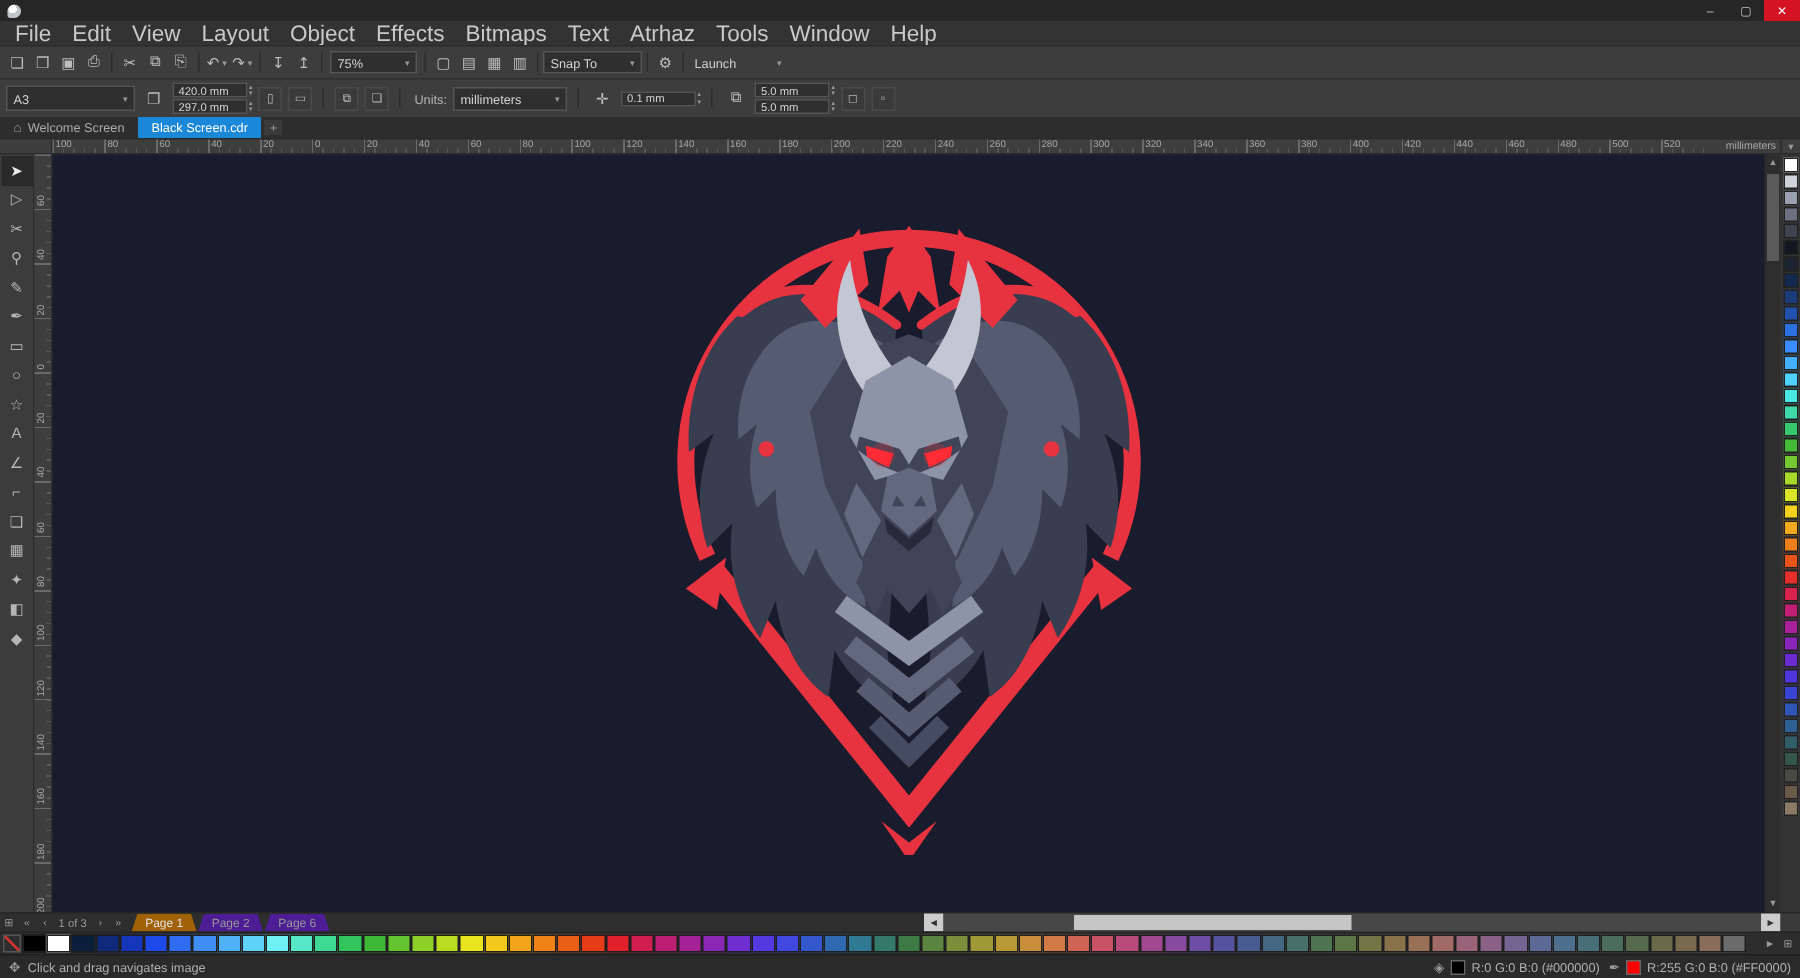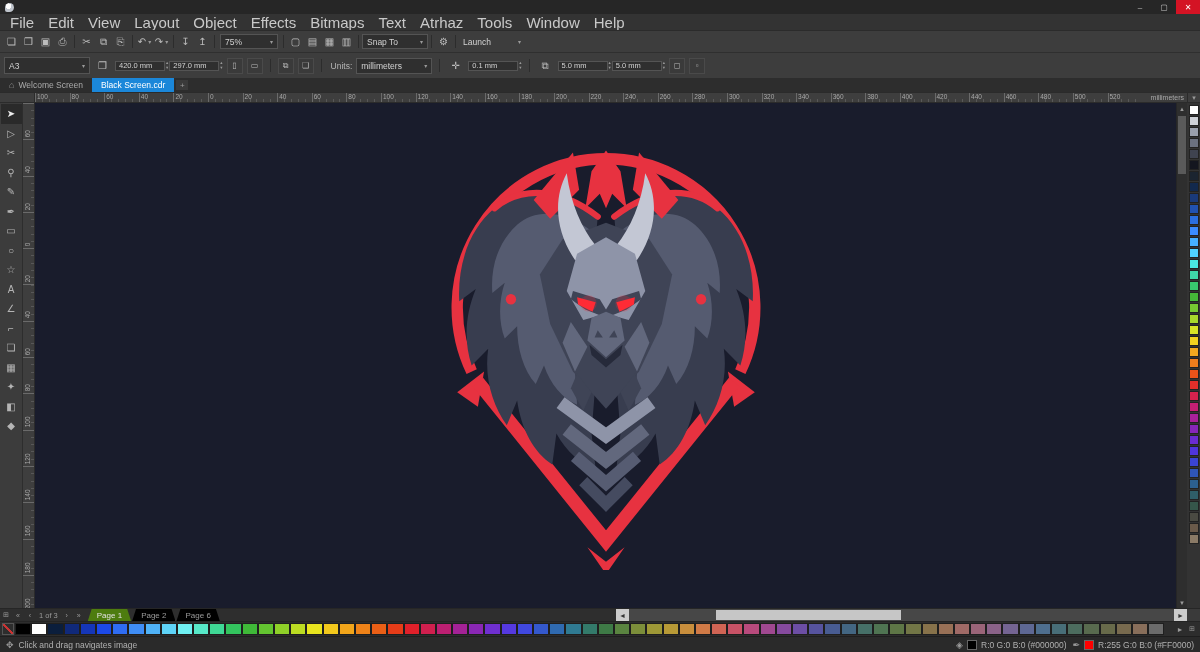--- a/index.html
+++ b/index.html
@@ -26,21 +26,21 @@
   .caret { font-size:6px; color:#9a9a9a; margin-left:2px; }
   .combo { background:#2f2f2f; border:1px solid #545454; height:15px; display:flex; align-items:center; justify-content:space-between; padding:0 4px; font-size:8.5px; color:#d2d2d2; }
   .zoom-combo { width:58px; margin:0 2px; }
   .snap-combo { width:66px; }
   .launch-combo { width:66px; background:transparent; border:none; }
   .btn-group { display:flex; align-items:center; }
 
   
   .propbar { height:26px; background:#3d3d3d; border-top:1px solid #2f2f2f; display:flex; align-items:center; padding:0 4px; gap:4px; font-size:8.5px; flex:none; }
   .preset-combo { width:86px; height:17px; }
-  .stack { display:flex; flex-direction:row; gap:1px; }
+  .stack { display:flex; flex-direction:column; gap:1px; }
   .fieldrow { display:flex; align-items:center; gap:1px; }
   .field { background:#2f2f2f; border:1px solid #545454; width:50px; height:10px; font-size:7.5px; display:flex; align-items:center; padding:0 3px; color:#d2d2d2; }
   .spin { display:flex; flex-direction:column; font-size:4.5px; line-height:4.5px; color:#999; }
   .mini-btn { width:16px; height:16px; border:1px solid #4a4a4a; display:flex; align-items:center; justify-content:center; color:#b8b8b8; font-size:8px; background:#3a3a3a; }
   .units-label { color:#b5b5b5; font-size:8.5px; margin-left:2px; }
   .units-combo { width:76px; height:16px; }
 
   
   .tabbar { height:14px; background:#2d2d2d; display:flex; align-items:stretch; font-size:8.5px; flex:none; }
   .doc-tab { display:flex; align-items:center; gap:4px; padding:0 9px; color:#ababab; }
@@ -87,22 +87,22 @@
   .vscroll .thumb { position:absolute; top:2px; left:1px; right:1px; height:58px; background:#5a5a5a; }
 
   .rpalette { width:13px; background:#333333; display:flex; flex-direction:column; align-items:center; padding-top:2px; gap:1px; overflow:hidden; flex:none; }
   .rpalette .swatch { width:10px; height:10px; border:1px solid #222; flex:none; }
 
   
   .pagebar { height:13px; background:#2e2e2e; border-top:1px solid #262626; display:flex; align-items:center; font-size:8px; color:#aaa; flex:none; }
   .pg-btn { width:12px; height:100%; display:flex; align-items:center; justify-content:center; font-size:7px; color:#9a9a9a; flex:none; }
   .pg-info { padding:0 3px; font-size:7.5px; color:#9a9a9a; white-space:nowrap; }
   .page-tabs { display:flex; height:100%; margin-left:3px; }
-  .page-tab { padding:0 9px; height:100%; display:flex; align-items:center; background:#000000; color:#9a9a9a; margin-right:1px; clip-path:polygon(9% 0,91% 0,100% 100%,0 100%); white-space:nowrap; }
-  .page-tab.active { background:#4d7c0f; color:#e2e2e2; }
+  .page-tab { padding:0 9px; height:100%; display:flex; align-items:center; background:#4c1d95; color:#9a9a9a; margin-right:1px; clip-path:polygon(9% 0,91% 0,100% 100%,0 100%); white-space:nowrap; }
+  .page-tab.active { background:#a16207; color:#e2e2e2; }
   .hscroll { margin-left:auto; display:flex; align-items:center; height:100%; }
   .hs-arrow { width:13px; height:100%; background:#cccccc; color:#333; display:flex; align-items:center; justify-content:center; font-size:7px; flex:none; }
   .hs-track { width:545px; height:100%; background:#474747; position:relative; flex:none; }
   .hs-thumb { position:absolute; left:16%; width:34%; top:1px; bottom:1px; background:#c6c6c6; }
   .hs-corner { width:13px; height:100%; background:#3a3a3a; flex:none; }
 
   
   .palettebar { height:15px; background:#2d2d2d; border-top:1px solid #242424; display:flex; align-items:center; padding-left:2px; flex:none; }
   .no-color { width:12px; height:12px; border:1px solid #555; position:relative; background:#2d2d2d; margin-right:1px; flex:none; }
   .no-color::after { content:""; position:absolute; inset:0; background:linear-gradient(to top right, transparent 44%, #c93333 44% 56%, transparent 56%); }

